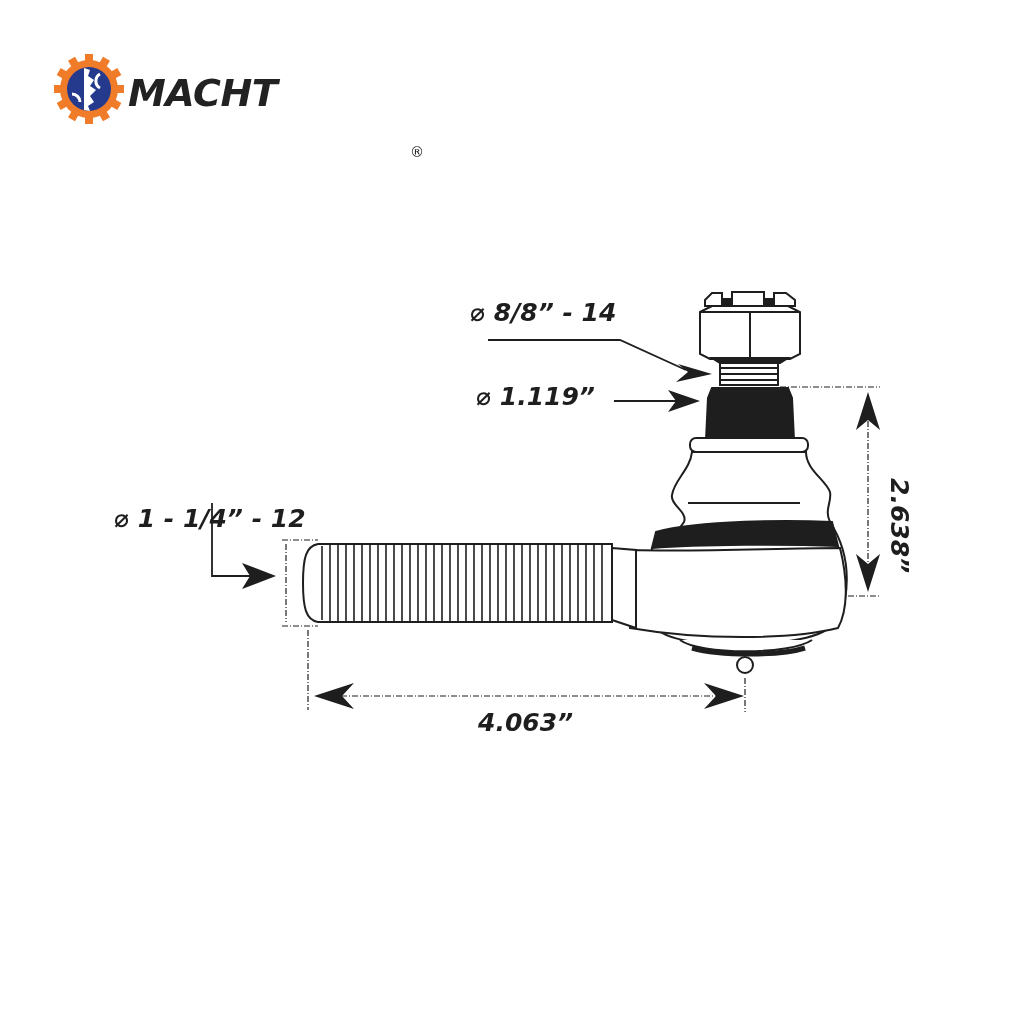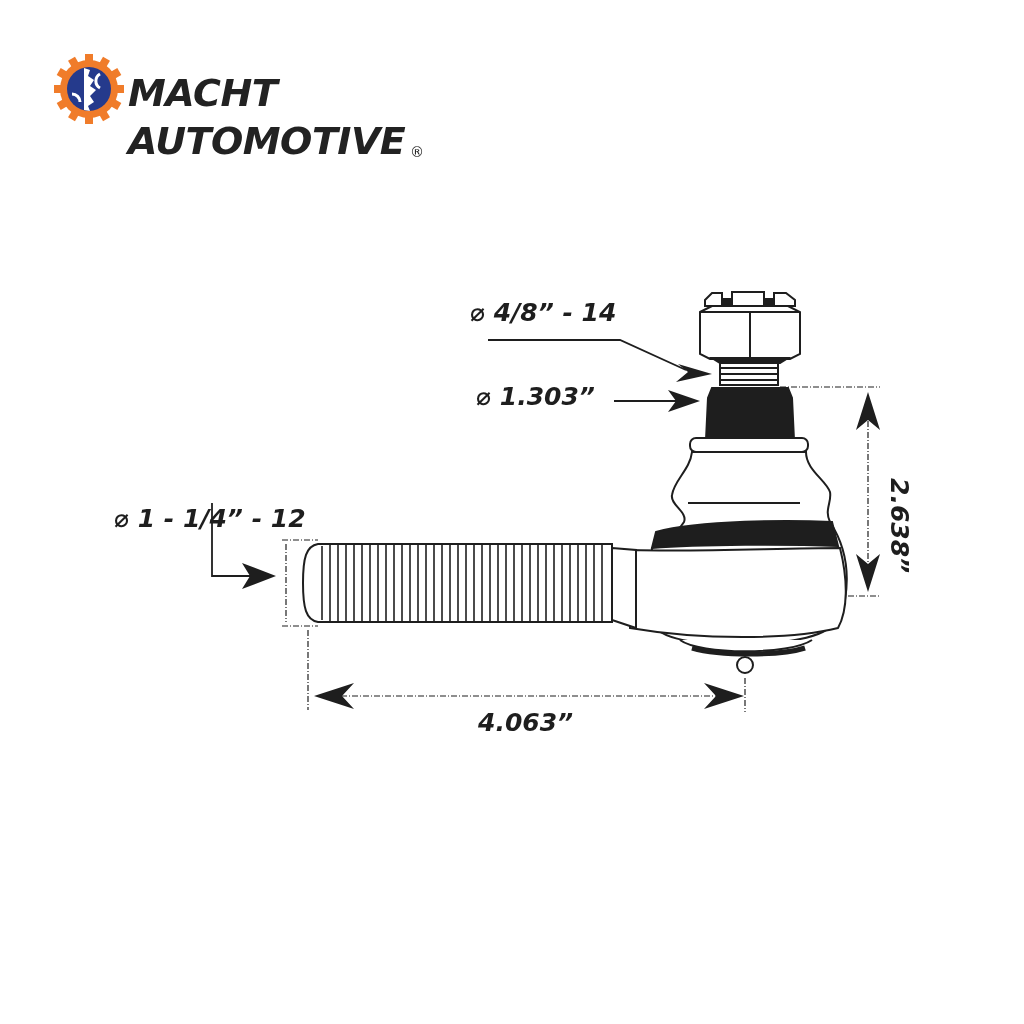--- a/index.html
+++ b/index.html
@@ -36,21 +36,20 @@
         <rect x="31" y="0" width="8" height="10" transform="rotate(300 35 35)"></rect>
         <rect x="31" y="0" width="8" height="10" transform="rotate(330 35 35)"></rect>
       </g>
     </g>
     <circle cx="35" cy="35" r="22" fill="#253a8c"></circle>
     <path d="M30 14 L36 16 L34 22 L40 26 L36 32 L42 36 L36 42 L40 48 L34 52 L36 57 L30 56 Z" fill="#ffffff"></path>
     <path d="M18 40 a8 8 0 0 1 8 8" stroke="#ffffff" stroke-width="3" fill="none"></path>
     <path d="M46 20 a8 8 0 0 0 0 14" stroke="#ffffff" stroke-width="3" fill="none"></path>
   </svg>
   <div class="logo-text logo-l1">MACHT</div>
-  <div class="logo-text logo-l2">AUTOMOTIVE</div>
   <div class="logo-reg">®</div>
 </div>
 
 <svg class="drawing" width="1024" height="1024" viewBox="0 0 1024 1024">
   <g fill="none" stroke="#1e1e1e" stroke-width="2">
 
     <g>
       <path d="M705 300 L712 293 L722 293 L722 305 L732 305 L732 292 L764 292 L764 305 L774 305 L774 293 L786 293 L795 300 L795 306 L705 306 Z" fill="#fff"></path>
       <rect x="722" y="298" width="10" height="7" fill="#1e1e1e" stroke="none"></rect>
       <rect x="764" y="298" width="10" height="7" fill="#1e1e1e" stroke="none"></rect>
@@ -145,17 +144,17 @@
     <path d="M276 576 L242 563 L250 576 L242 589 Z"></path>
     <path d="M712 374 L678 364 L688 372 L676 382 Z"></path>
     <path d="M700 401 L668 390 L676 401 L668 412 Z"></path>
     <path d="M314 696 L354 683 L342 696 L354 709 Z"></path>
     <path d="M744 696 L704 683 L716 696 L704 709 Z"></path>
     <path d="M868 392 L856 430 L868 420 L880 430 Z"></path>
     <path d="M868 592 L856 554 L868 564 L880 554 Z"></path>
   </g>
 </svg>
 
-<div class="dim" style="left:470px; top:300px;">⌀ 4/8” - 14</div>
-<div class="dim" style="left:476px; top:384px;">⌀ 1.303”</div>
+<div class="dim" style="left:470px; top:300px;">⌀ 8/8” - 14</div>
+<div class="dim" style="left:476px; top:384px;">⌀ 1.119”</div>
 <div class="dim" style="left:114px; top:466px;margin-top:40px;">⌀ 1 - 1/4” - 12</div>
 <div class="dim" style="left:478px; top:710px;">4.063”</div>
 <div class="dim" style="left:855px; top:478px; transform: rotate(90deg); transform-origin: left top; left:912px;">2.638”</div>
 
 </body></html>

